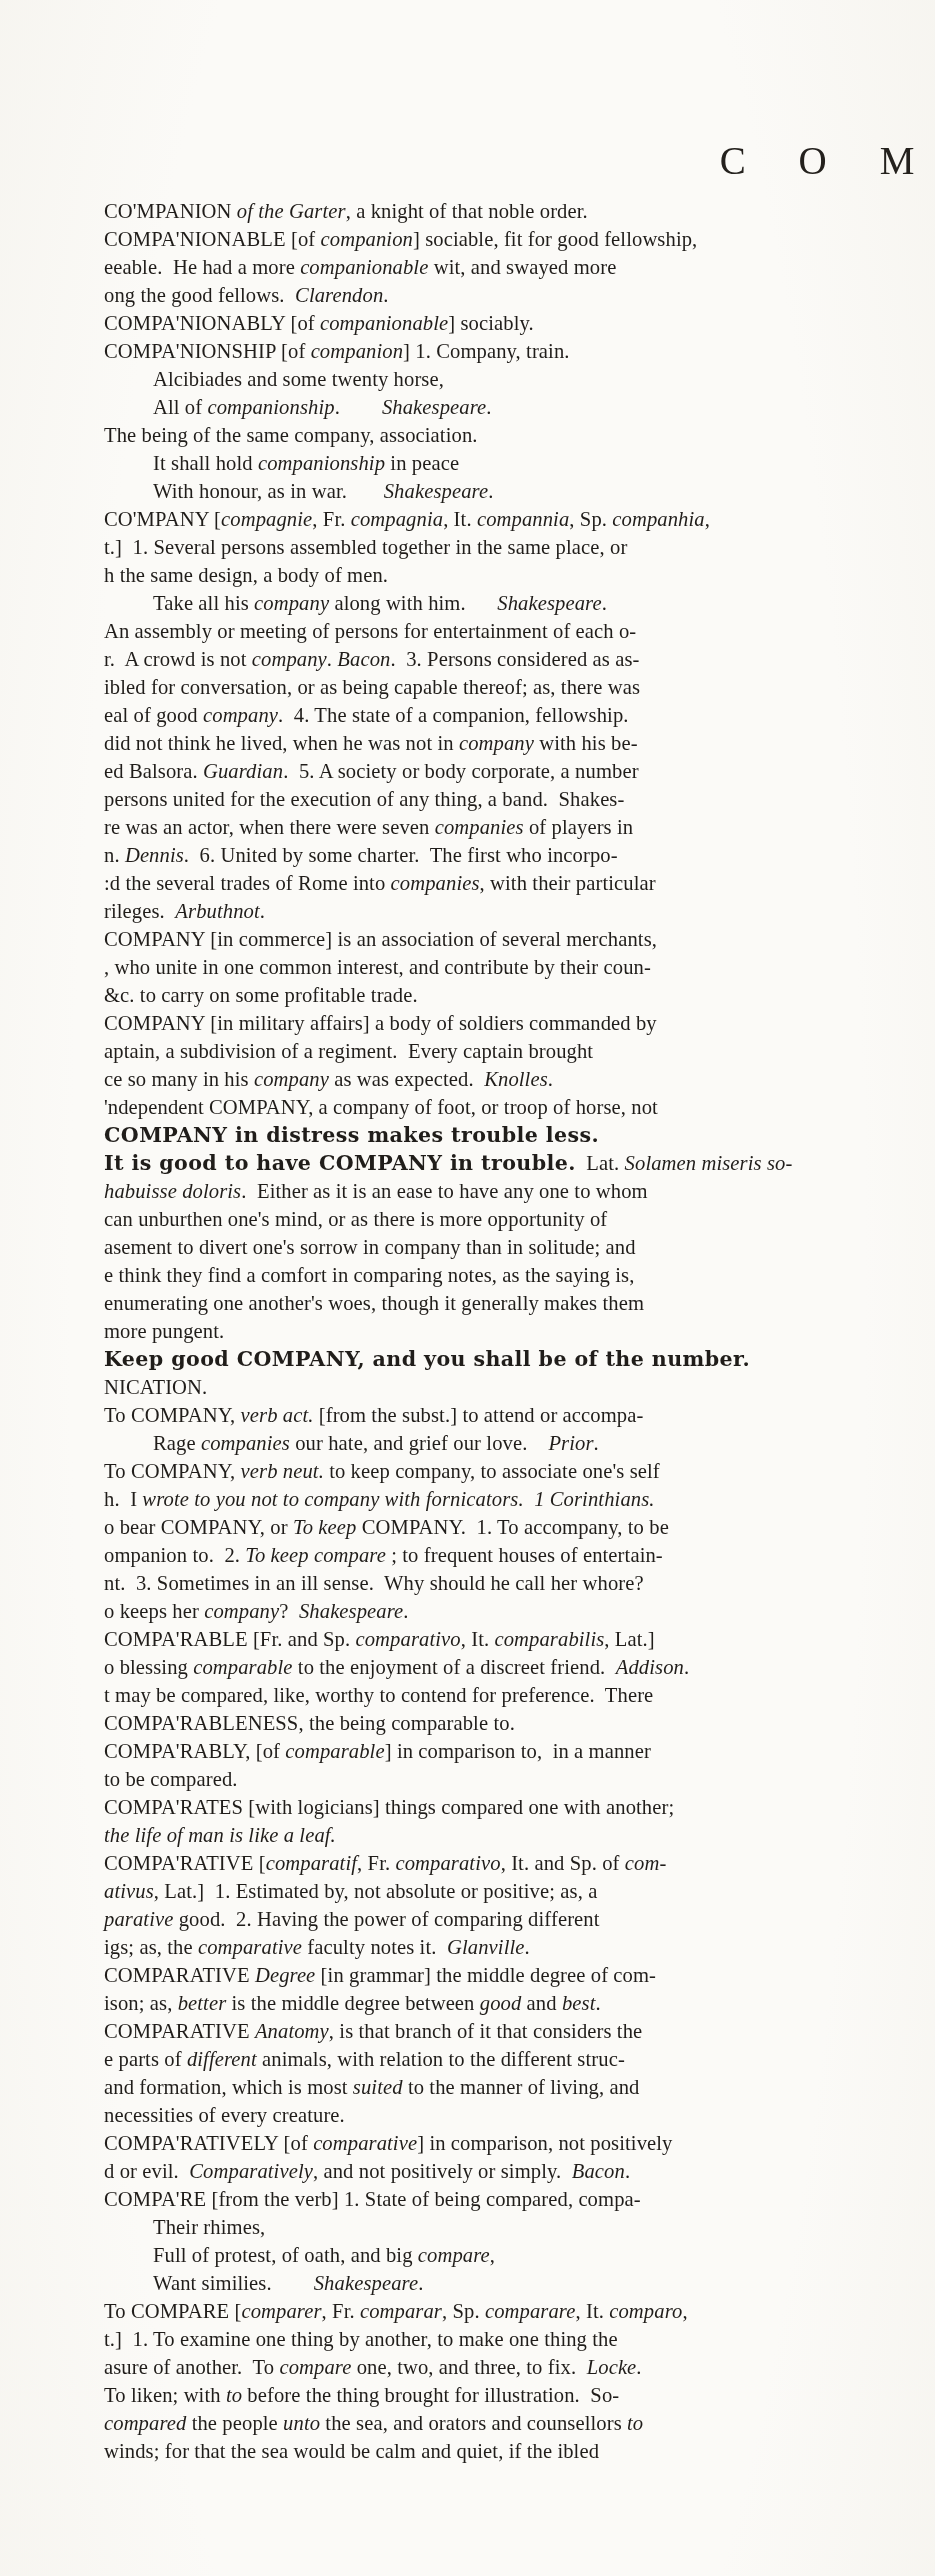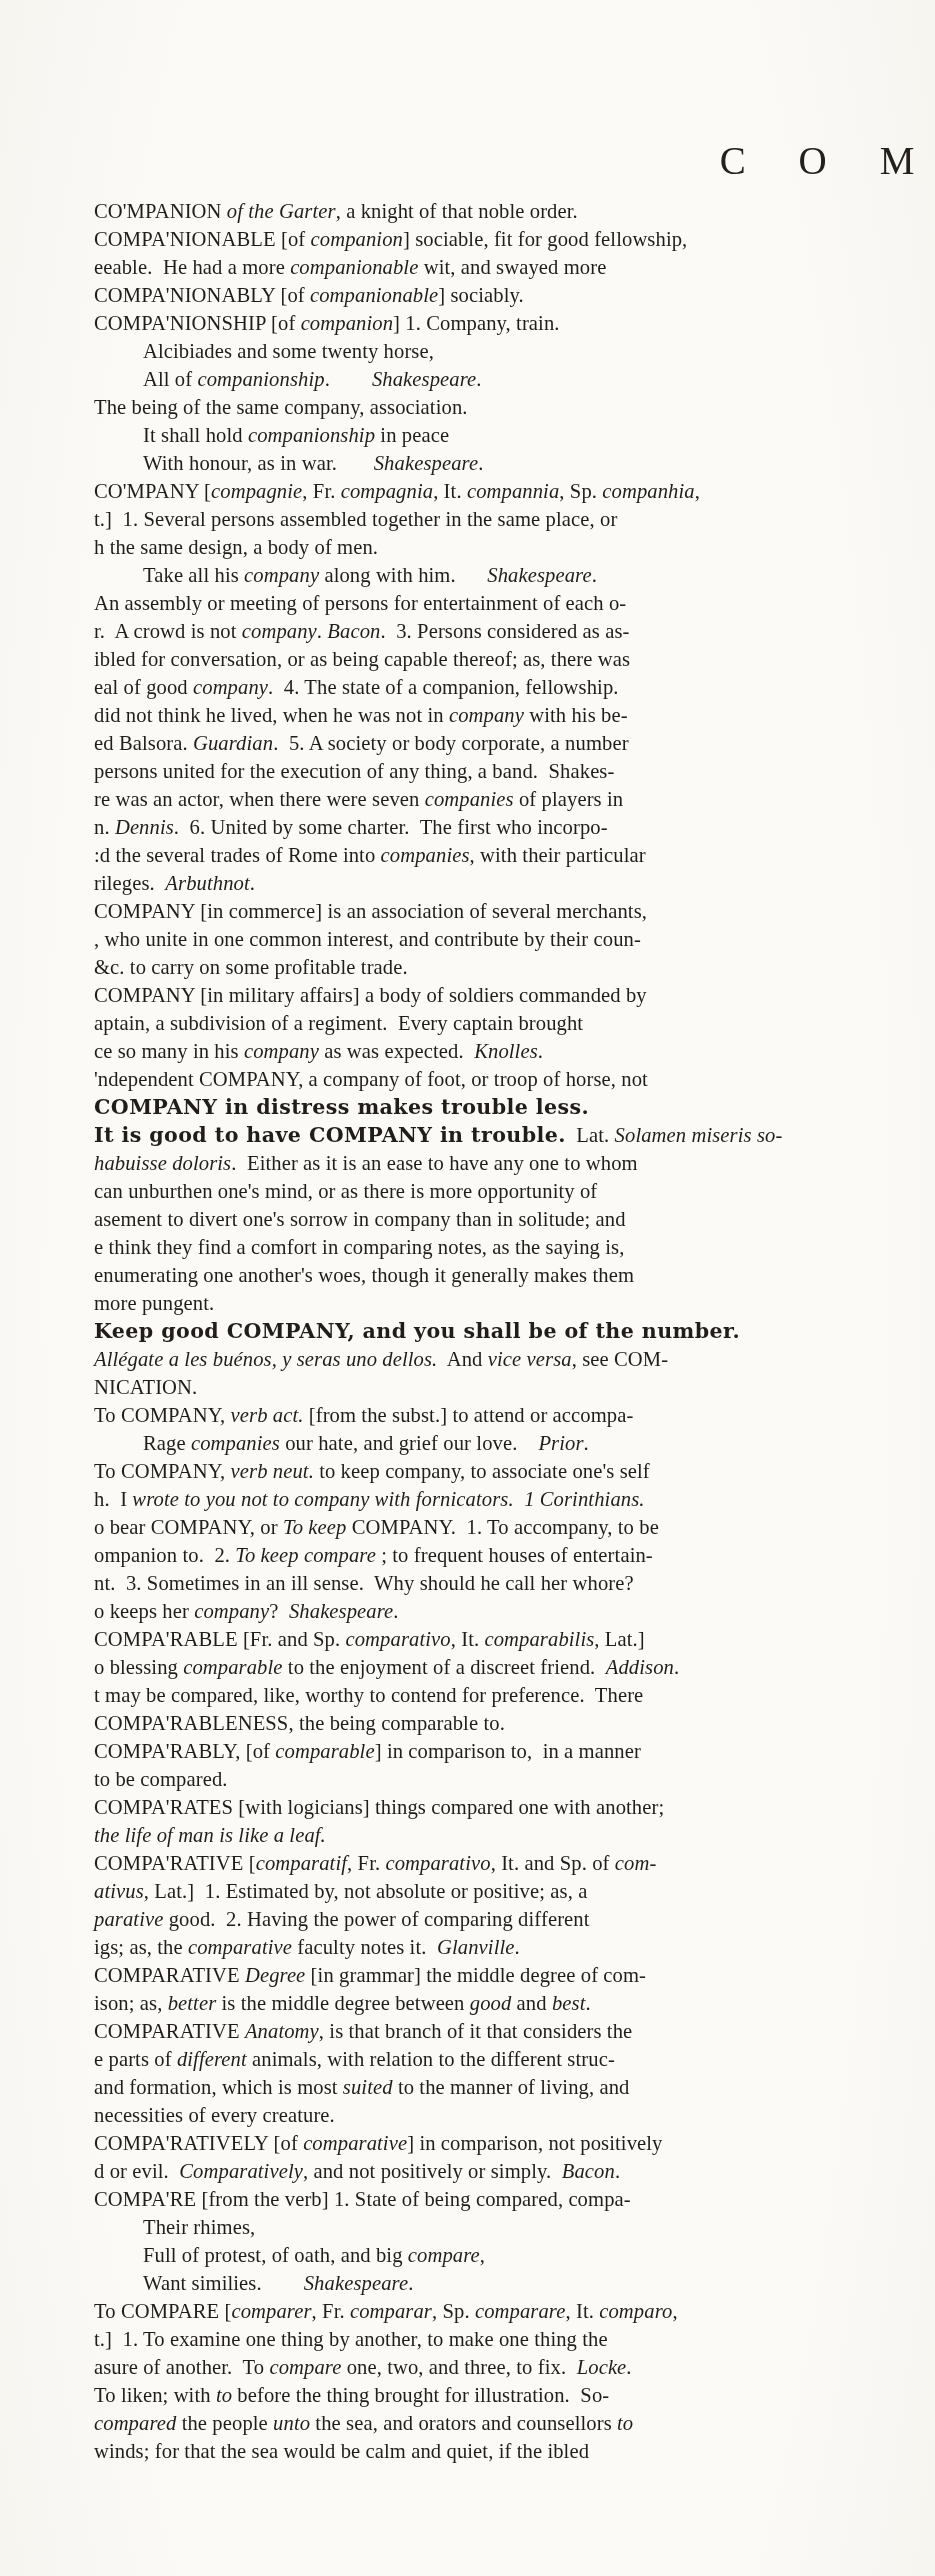--- a/index.html
+++ b/index.html
@@ -23,21 +23,21 @@
     text-align: right;
     font-size: 39px;
     font-weight: 400;
     letter-spacing: 21.6px;
     text-indent: 21.6px;
     color: #24211d;
   }
   .text-column {
     position: absolute;
     top: 197px;
-    left: 94px;
+    left: 104px;
     width: 783px;
   }
   .line {
     margin: 0;
     font-size: 20.6px;
     line-height: 28px;
     white-space: pre;
     letter-spacing: 0.1px;
   }
   .line.q { padding-left: 49px; }
@@ -50,20 +50,21 @@
 </style>
 </head>
 <body>
 
 <div class="page">
   <h1 class="header">C O M</h1>
   <div class="text-column">
       <p class="line">CO'MPANION <i>of the Garter</i>, a knight of that noble order.</p>
       <p class="line">COMPA'NIONABLE [of <i>companion</i>] sociable, fit for good fellowship,</p>
       <p class="line">eeable.  He had a more <i>companionable</i> wit, and swayed more</p>
+      <p class="line">ong the good fellows.  <i>Clarendon</i>.</p>
       <p class="line">COMPA'NIONABLY [of <i>companionable</i>] sociably.</p>
       <p class="line">COMPA'NIONSHIP [of <i>companion</i>] 1. Company, train.</p>
       <p class="line q">Alcibiades and some twenty horse,</p>
       <p class="line q">All of <i>companionship</i>.        <i>Shakespeare</i>.</p>
       <p class="line">The being of the same company, association.</p>
       <p class="line q">It shall hold <i>companionship</i> in peace</p>
       <p class="line q">With honour, as in war.       <i>Shakespeare</i>.</p>
       <p class="line">CO'MPANY [<i>compagnie</i>, Fr. <i>compagnia</i>, It. <i>compannia</i>, Sp. <i>companhia</i>,</p>
       <p class="line">t.]  1. Several persons assembled together in the same place, or</p>
       <p class="line">h the same design, a body of men.</p>
@@ -88,21 +89,20 @@
       <p class="line">'ndependent COMPANY, a company of foot, or troop of horse, not</p>
       <p class="line bl">COMPANY in distress makes trouble less.</p>
       <p class="line"><span class="bl">It is good to have COMPANY in trouble.</span>  Lat. <i>Solamen miseris so-</i></p>
       <p class="line"><i>habuisse doloris</i>.  Either as it is an ease to have any one to whom</p>
       <p class="line">can unburthen one's mind, or as there is more opportunity of</p>
       <p class="line">asement to divert one's sorrow in company than in solitude; and</p>
       <p class="line">e think they find a comfort in comparing notes, as the saying is,</p>
       <p class="line">enumerating one another's woes, though it generally makes them</p>
       <p class="line">more pungent.</p>
       <p class="line bl">Keep good COMPANY, and you shall be of the number.</p>
-      <p class="line"><i>Allégate a les buénos, y seras uno dellos.</i>  And <i>vice versa</i>, see COM-</p>
       <p class="line">NICATION.</p>
       <p class="line">To COMPANY, <i>verb act.</i> [from the subst.] to attend or accompa-</p>
       <p class="line q">Rage <i>companies</i> our hate, and grief our love.    <i>Prior</i>.</p>
       <p class="line">To COMPANY, <i>verb neut.</i> to keep company, to associate one's self</p>
       <p class="line">h.  I <i>wrote to you not to company with fornicators.  1 Corinthians.</i></p>
       <p class="line">o bear COMPANY, or <i>To keep</i> COMPANY.  1. To accompany, to be</p>
       <p class="line">ompanion to.  2. <i>To keep compare</i> ; to frequent houses of entertain-</p>
       <p class="line">nt.  3. Sometimes in an ill sense.  Why should he call her whore?</p>
       <p class="line">o keeps her <i>company</i>?  <i>Shakespeare</i>.</p>
       <p class="line">COMPA'RABLE [Fr. and Sp. <i>comparativo</i>, It. <i>comparabilis</i>, Lat.]</p>

